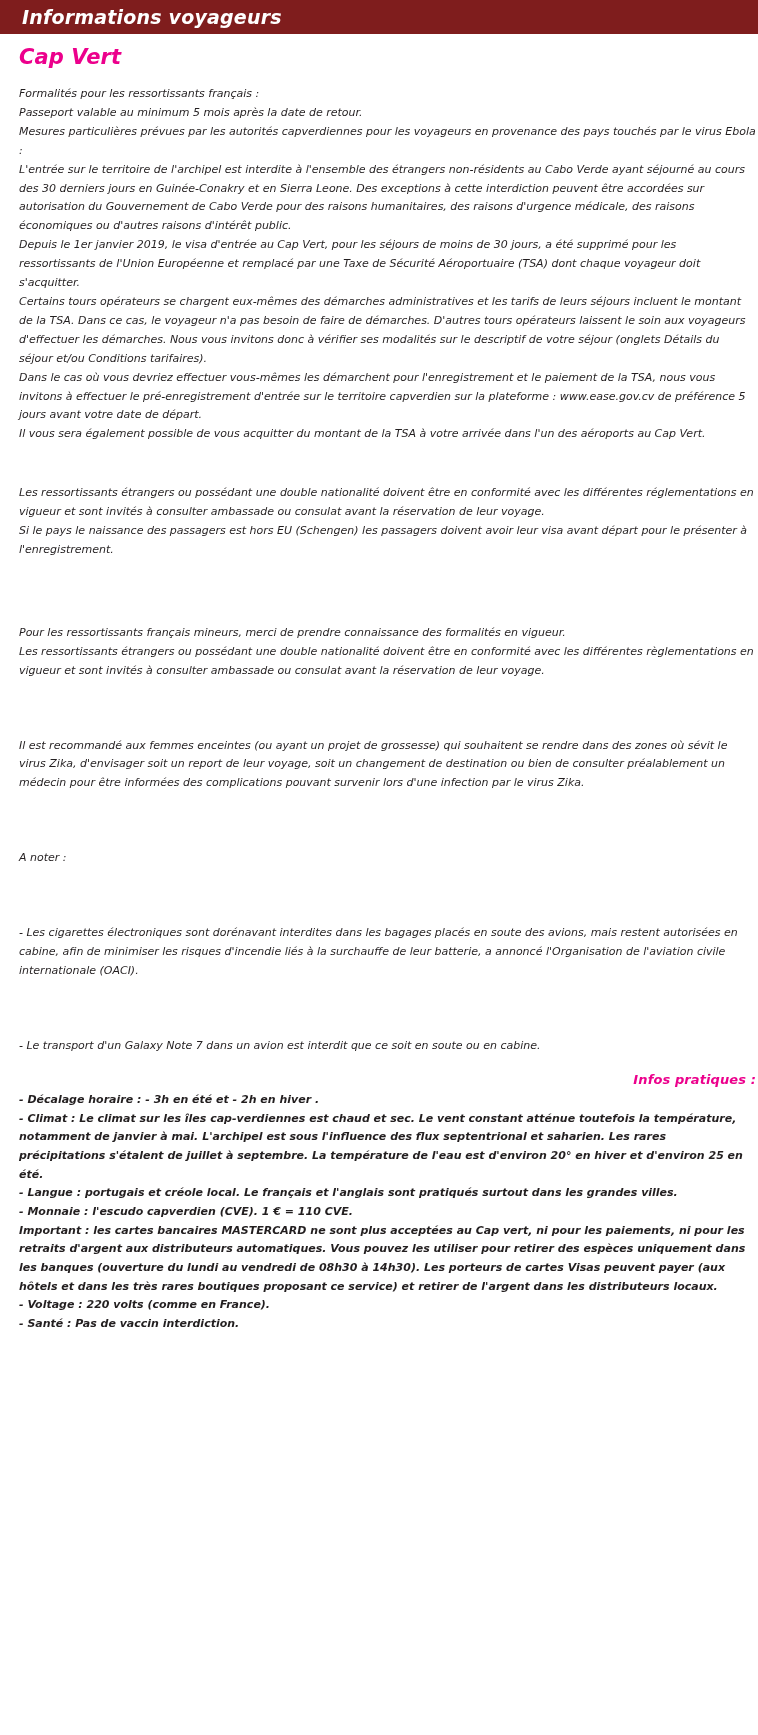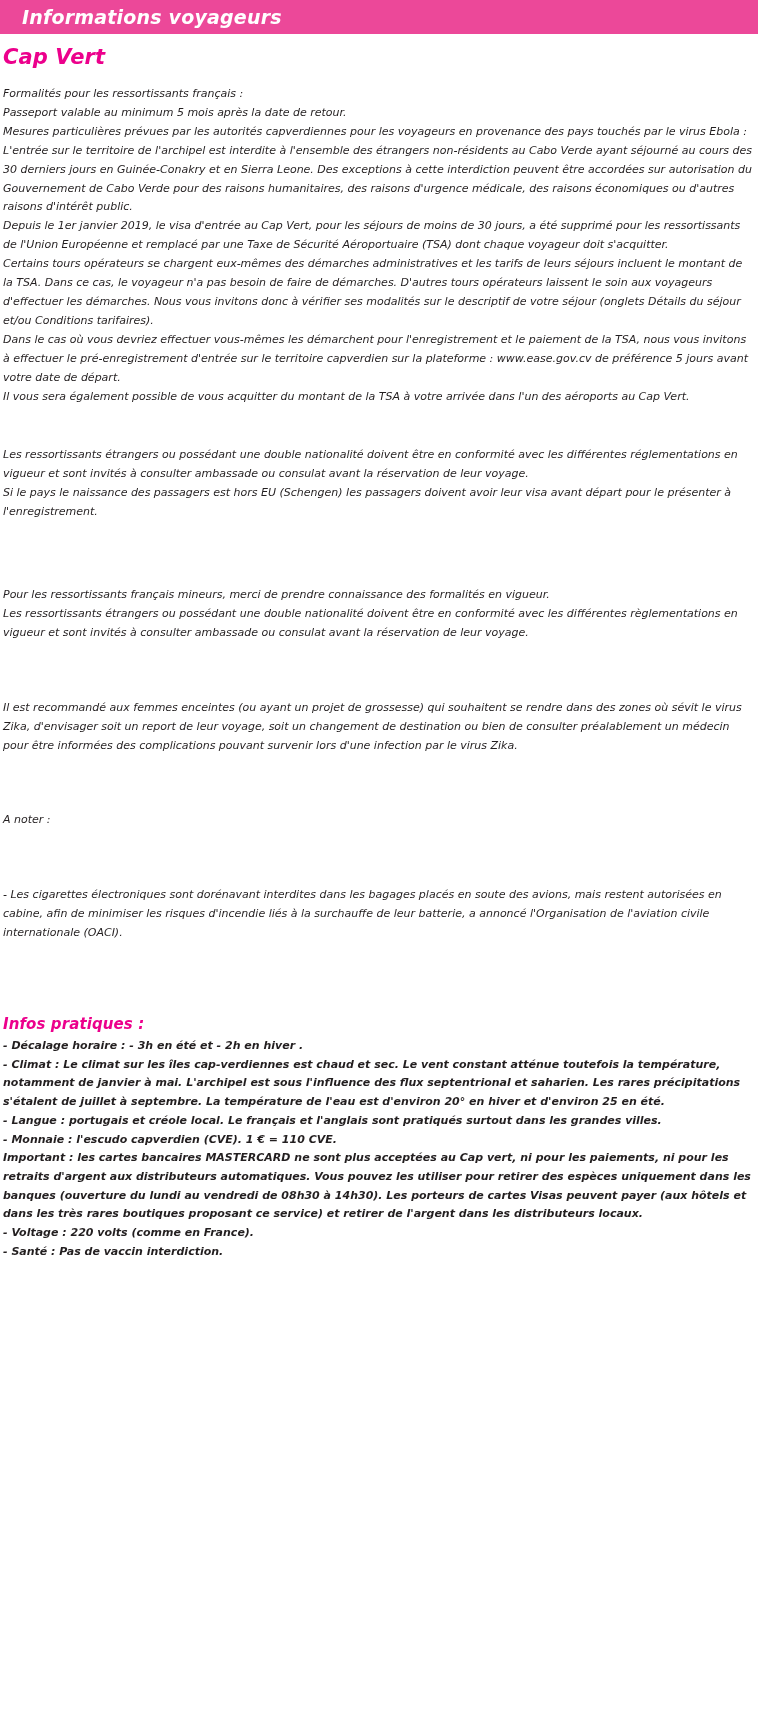--- a/index.html
+++ b/index.html
@@ -13,53 +13,55 @@
     color: #231f20;
   }
   .page {
     width: 758px;
     min-height: 1735px;
     position: relative;
     box-sizing: border-box;
   }
   
   .header-bar {
-    background: #ec4899;
+    background: #7f1d1d;
     height: 34px;
     display: flex;
     align-items: center;
     padding-left: 22px;
     box-sizing: border-box;
   }
   .header-title {
     color: #ffffff;
     font-style: italic;
     font-weight: bold;
     font-size: 19px;
     letter-spacing: 0.2px;
   }
   .content {
     padding: 0 2px 0 1px;
     box-sizing: border-box;
+    margin-left: 16px;
   }
   h1.country {
     color: #ec008c;
     font-style: italic;
     font-weight: bold;
     font-size: 21px;
     margin: 11px 0 0 2px;
     letter-spacing: 0.1px;
   }
   h2.section {
     color: #ec008c;
     font-style: italic;
     font-weight: bold;
-    font-size: 15px;
+    font-size: 13px;
     margin: 16px 0 4px 2px;
     letter-spacing: 0.1px;
+    text-align: right;
   }
   p.para {
     font-style: italic;
     font-size: 11px;
     line-height: 1.72;
     margin: 0 0 0 2px;
     padding: 0;
     color: #231f20;
     max-width: 752px;
   }
@@ -122,20 +124,21 @@
     <p class="para">A noter :</p>
 
     <div class="spacer-lg"></div>
     <div class="spacer-sm"></div>
 
     <p class="para">- Les cigarettes électroniques sont dorénavant interdites dans les bagages placés en soute des avions, mais restent autorisées en cabine, afin de minimiser les risques d'incendie liés à la surchauffe de leur batterie, a annoncé l'Organisation de l'aviation civile internationale (OACI).</p>
 
     <div class="spacer-lg"></div>
     <div class="spacer-sm"></div>
 
+    <p class="para">- Le transport d'un Galaxy Note 7 dans un avion est interdit que ce soit en soute ou en cabine.</p>
 
     <h2 class="section">Infos pratiques :</h2>
 
     <div class="infos-list">
       <p class="para">- Décalage horaire : - 3h en été et - 2h en hiver .</p>
       <p class="para">- Climat : Le climat sur les îles cap-verdiennes est chaud et sec. Le vent constant atténue toutefois la température, notamment de janvier à mai. L'archipel est sous l'influence des flux septentrional et saharien. Les rares précipitations s'étalent de juillet à septembre. La température de l'eau est d'environ 20° en hiver et d'environ 25 en été.</p>
       <p class="para">- Langue : portugais et créole local. Le français et l'anglais sont pratiqués surtout dans les grandes villes.</p>
       <p class="para">- Monnaie : l'escudo capverdien (CVE). 1 € = 110 CVE.</p>
       <p class="para"> Important : les cartes bancaires MASTERCARD ne sont plus acceptées au Cap vert, ni pour les paiements, ni pour les retraits d'argent aux distributeurs automatiques. Vous pouvez les utiliser pour retirer des espèces uniquement dans les banques (ouverture du lundi au vendredi de 08h30 à 14h30). Les porteurs de cartes Visas peuvent payer (aux hôtels et dans les très rares boutiques proposant ce service) et retirer de l'argent dans les distributeurs locaux.</p>
       <p class="para">- Voltage : 220 volts (comme en France).</p>

